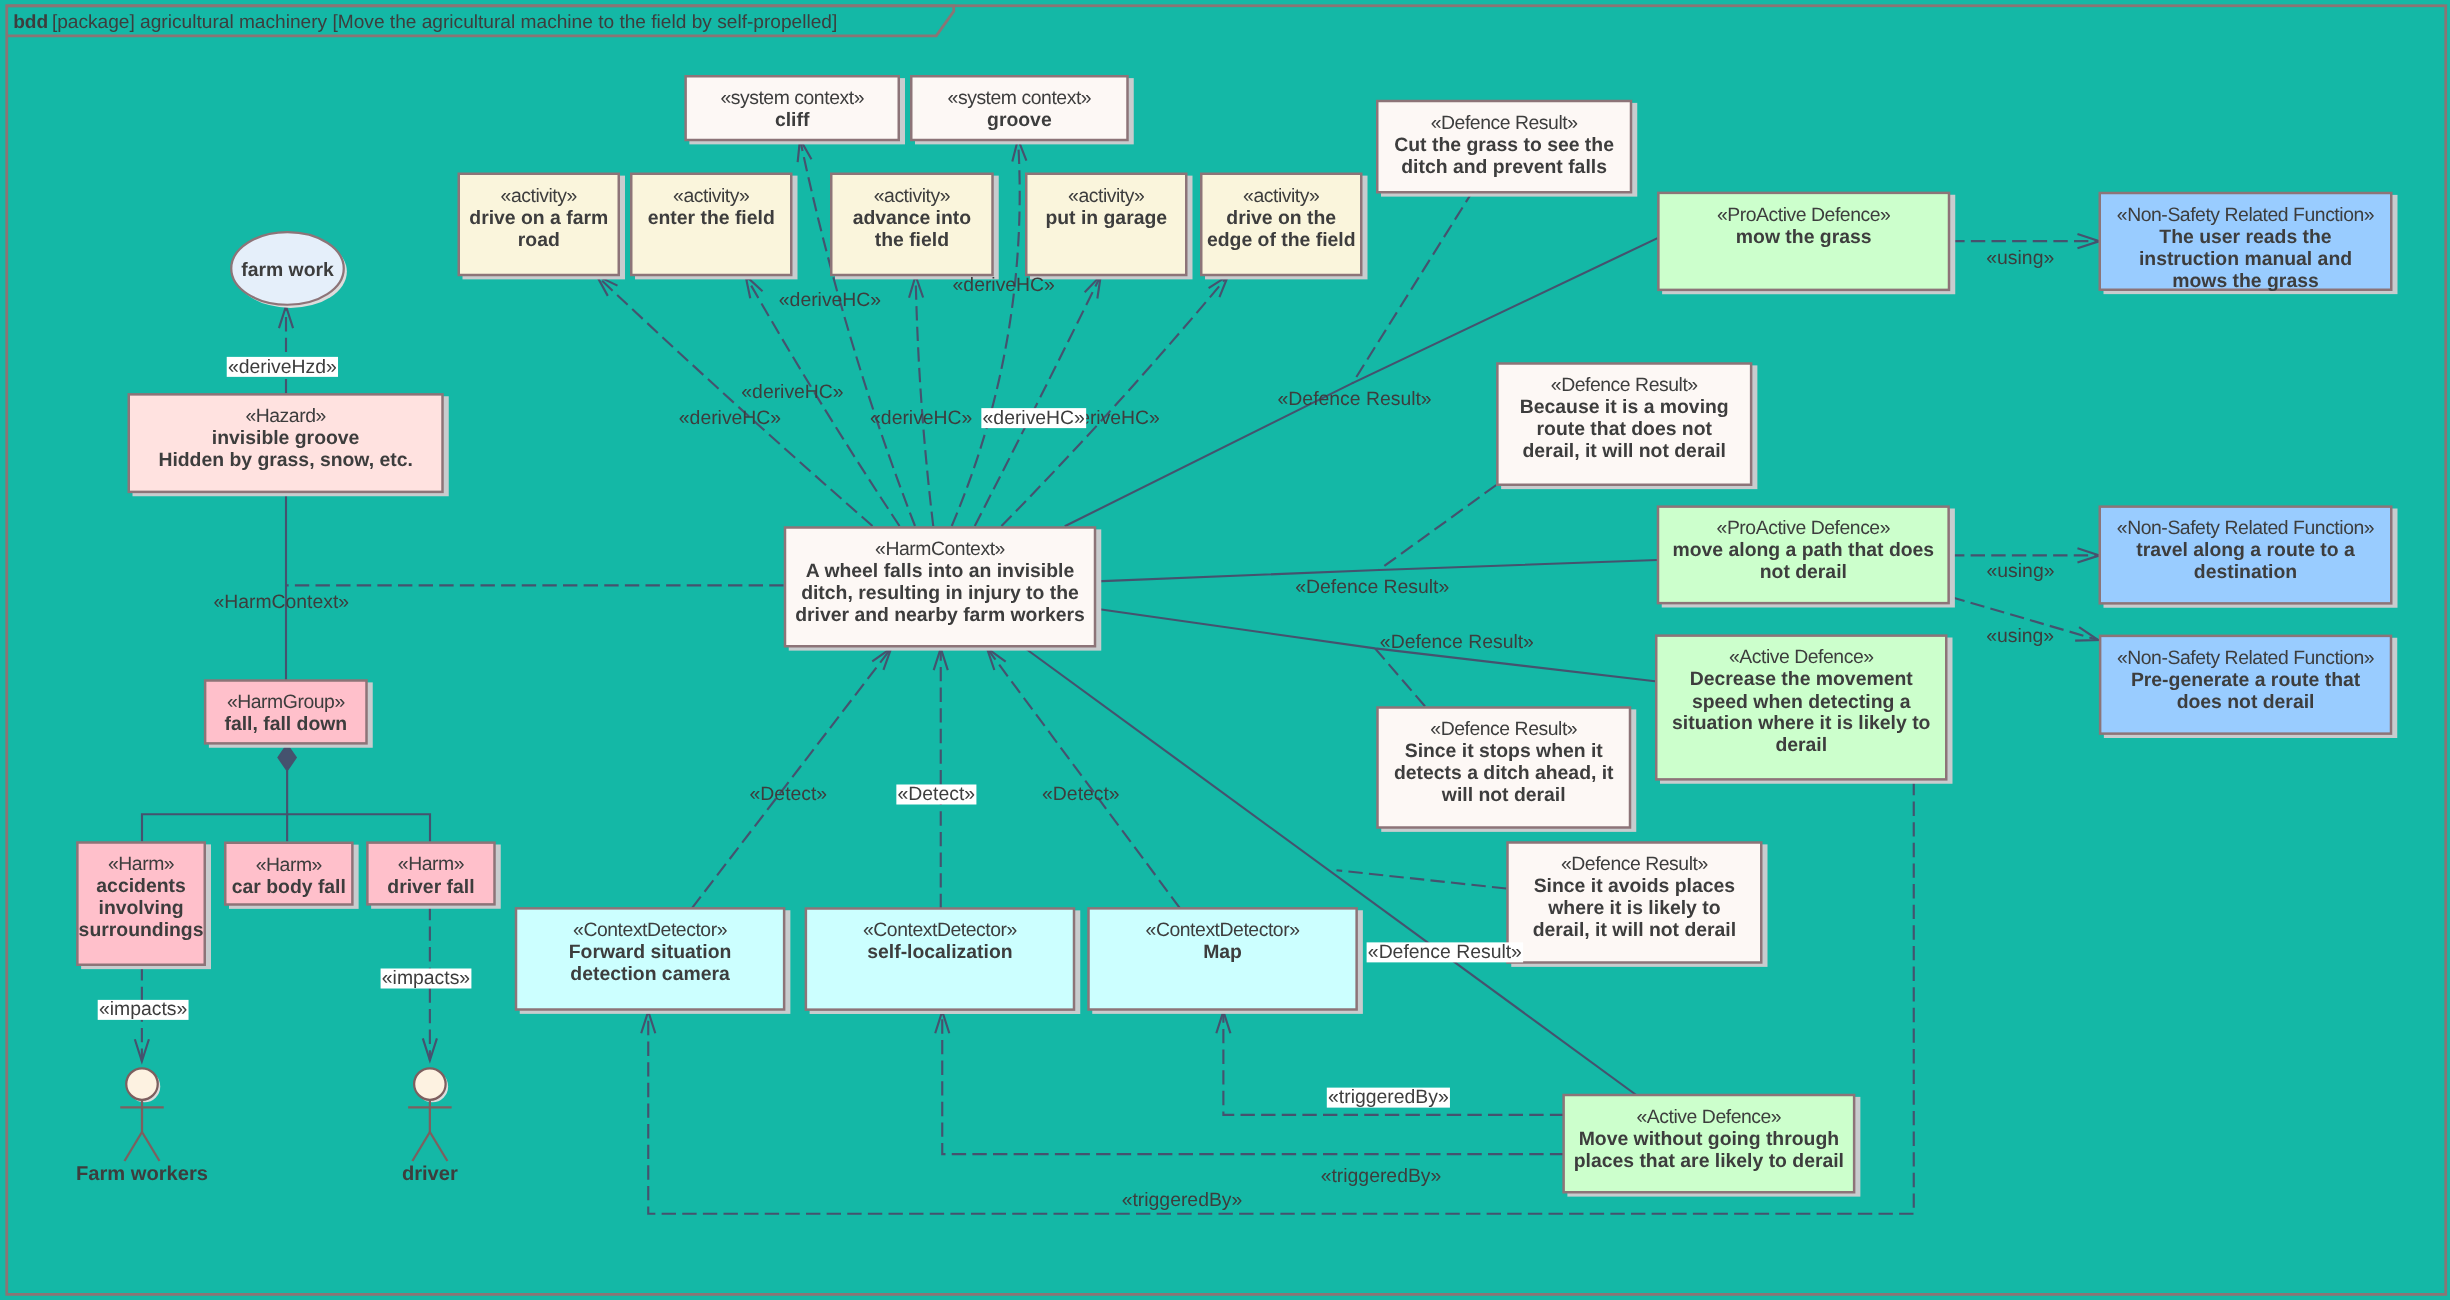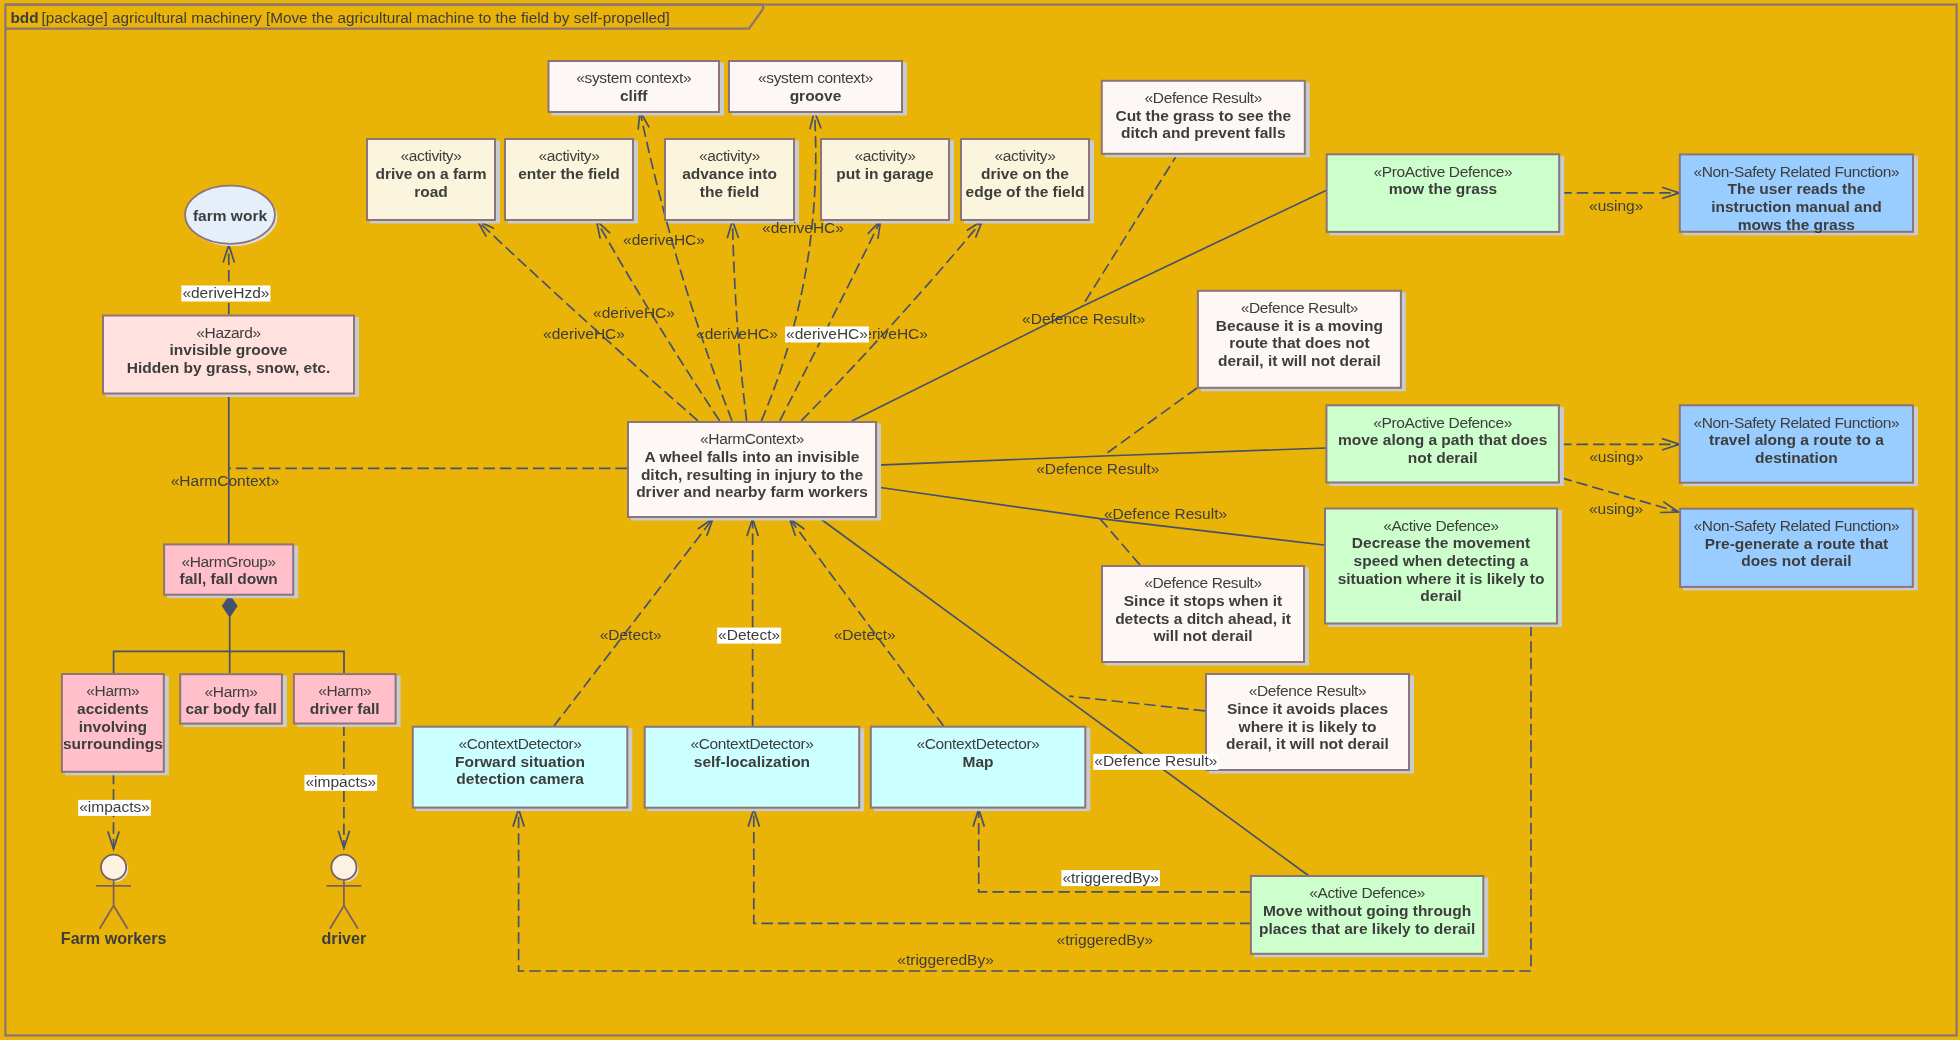--- a/index.html
+++ b/index.html
@@ -1,17 +1,17 @@
 <!DOCTYPE html>
 <html><head>
 <meta charset="utf-8">
 <style>
   html,body{margin:0;padding:0;background:#ffffff;}
   body{width:1960px;height:1040px;font-family:"Liberation Sans",sans-serif;}
-  #root{position:relative;width:1960px;height:1040px;overflow:hidden;background:#eab308;}
+  #root{position:relative;width:1960px;height:1040px;overflow:hidden;background:#14b8a6;}
   svg#diag{position:absolute;left:0;top:0;}
   text{font-family:"Liberation Sans",sans-serif;fill:#3d3d3d;white-space:pre;}
   .stereo{font-size:15.5px;letter-spacing:-0.36px;}
   .nm{font-size:15.5px;font-weight:bold;}
   .edgelabel{font-size:15.5px;}
   .actorlabel{font-size:16.1px;font-weight:bold;}
   .hdr-b{font-size:15.3px;font-weight:bold;}
   .hdr-n{font-size:15.3px;}
 </style>
 </head>

